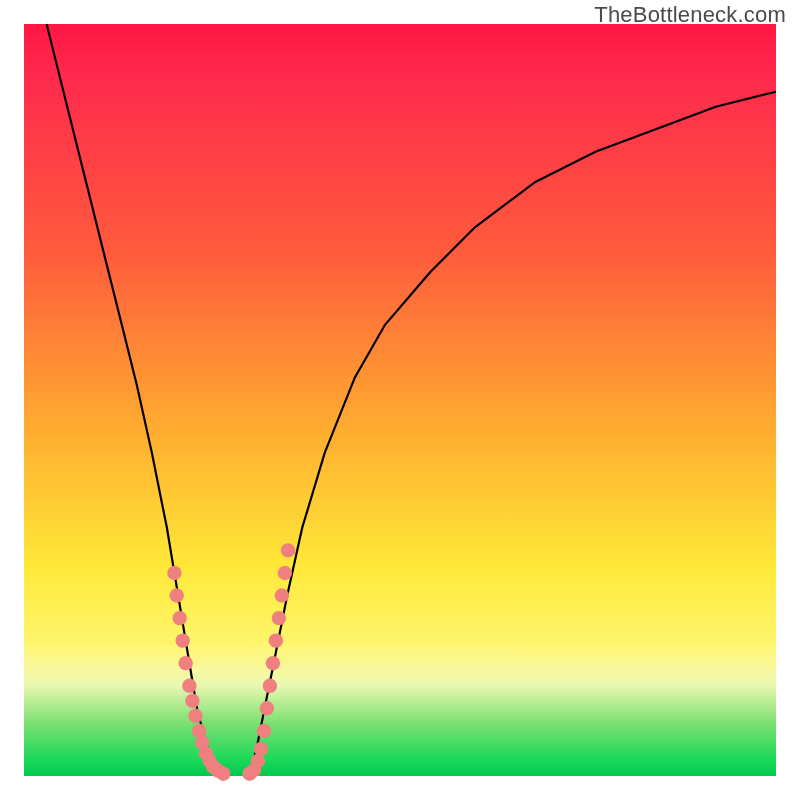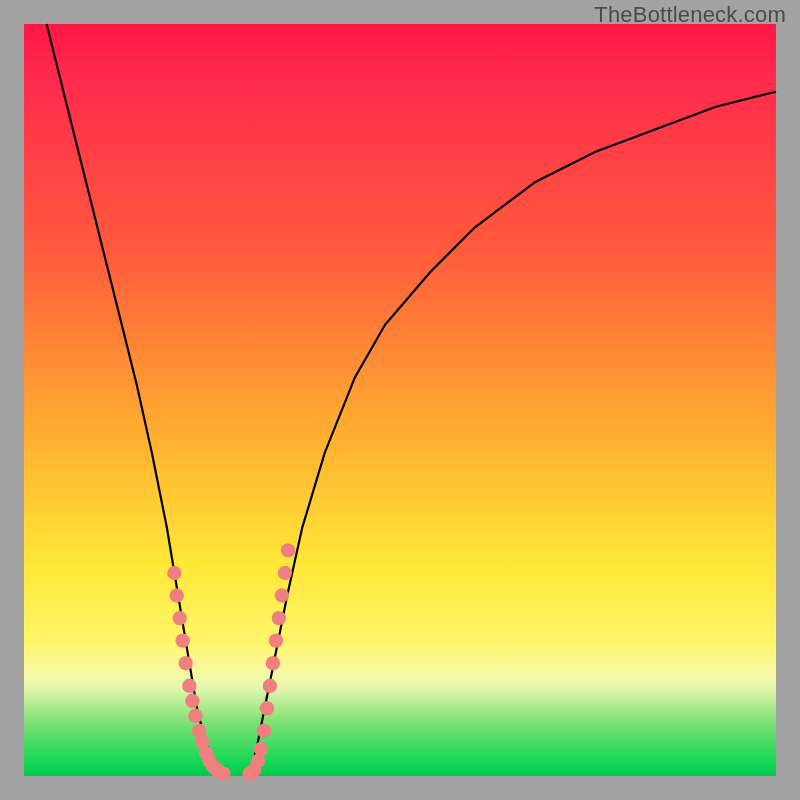--- a/index.html
+++ b/index.html
@@ -10,21 +10,21 @@
     overflow: hidden;
     background: #000;
     font-family: Arial, Helvetica, sans-serif;
   }
   .frame {
     position: absolute;
     top: 0;
     left: 0;
     width: 800px;
     height: 800px;
-    background: #a3a3a3;
+    background: #ffffff;
   }
   .plot-area {
     position: absolute;
     top: 24px;
     left: 24px;
     width: 752px;
     height: 752px;
     
     background: linear-gradient(
       to bottom,

